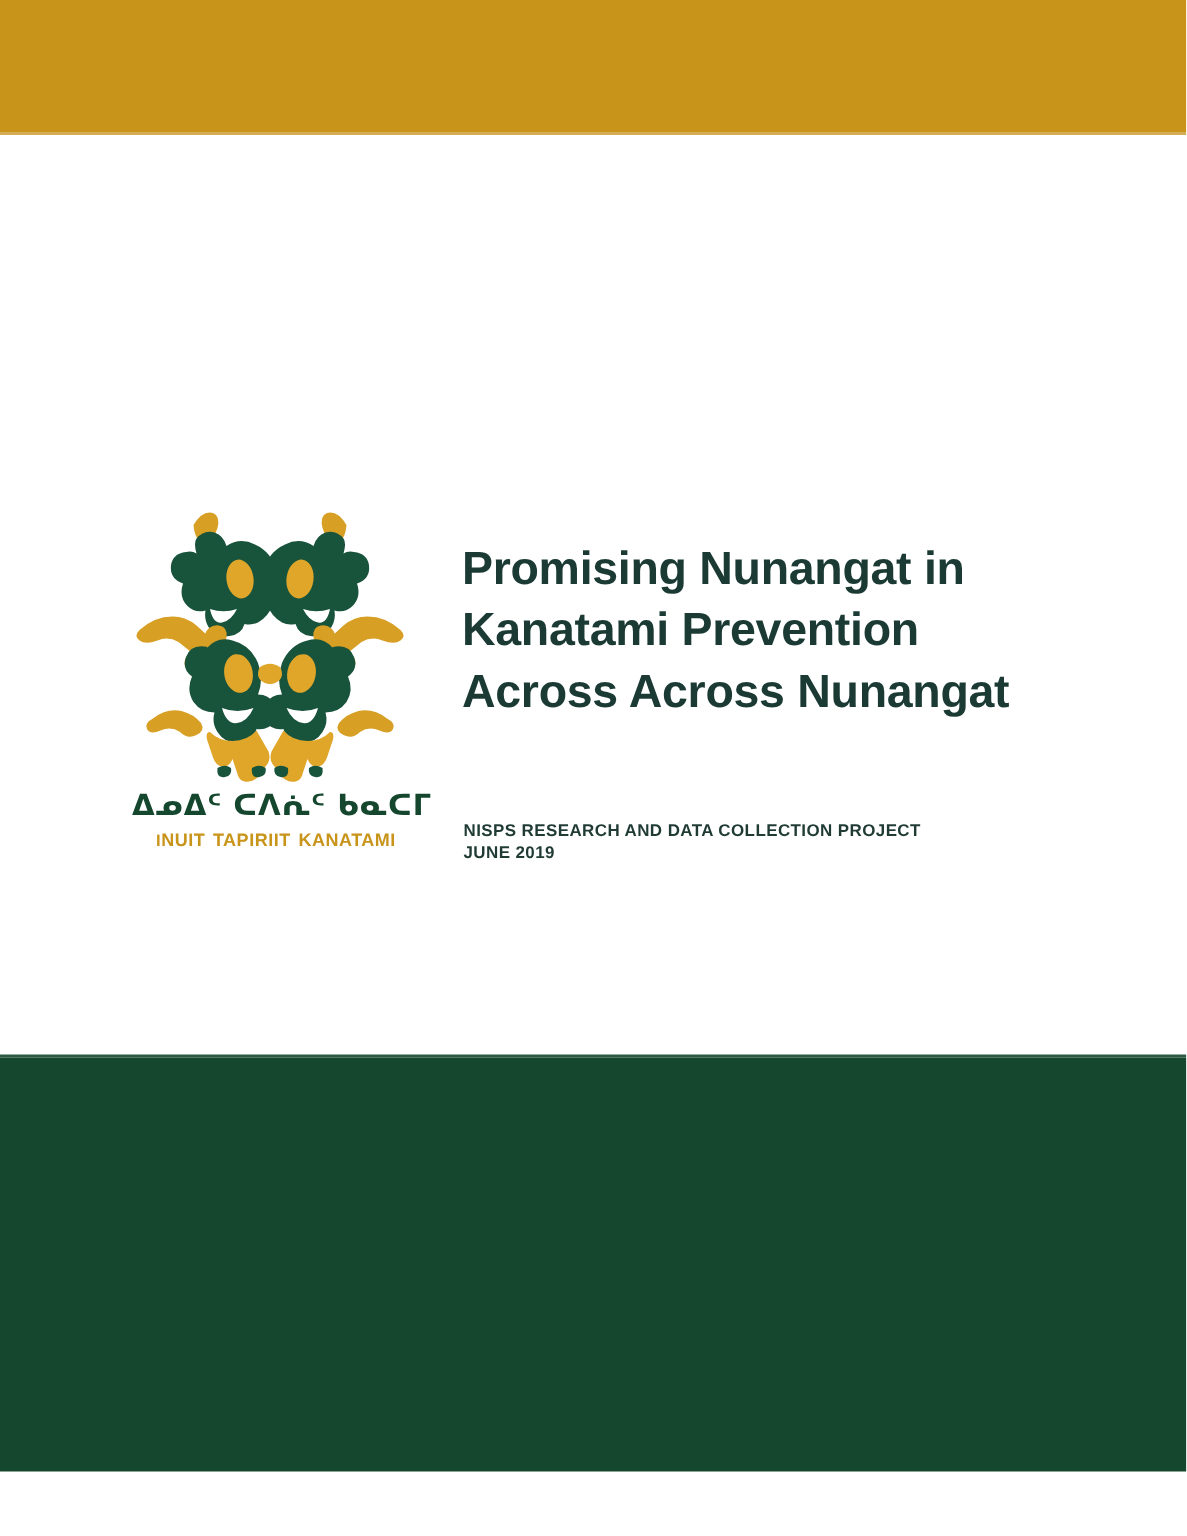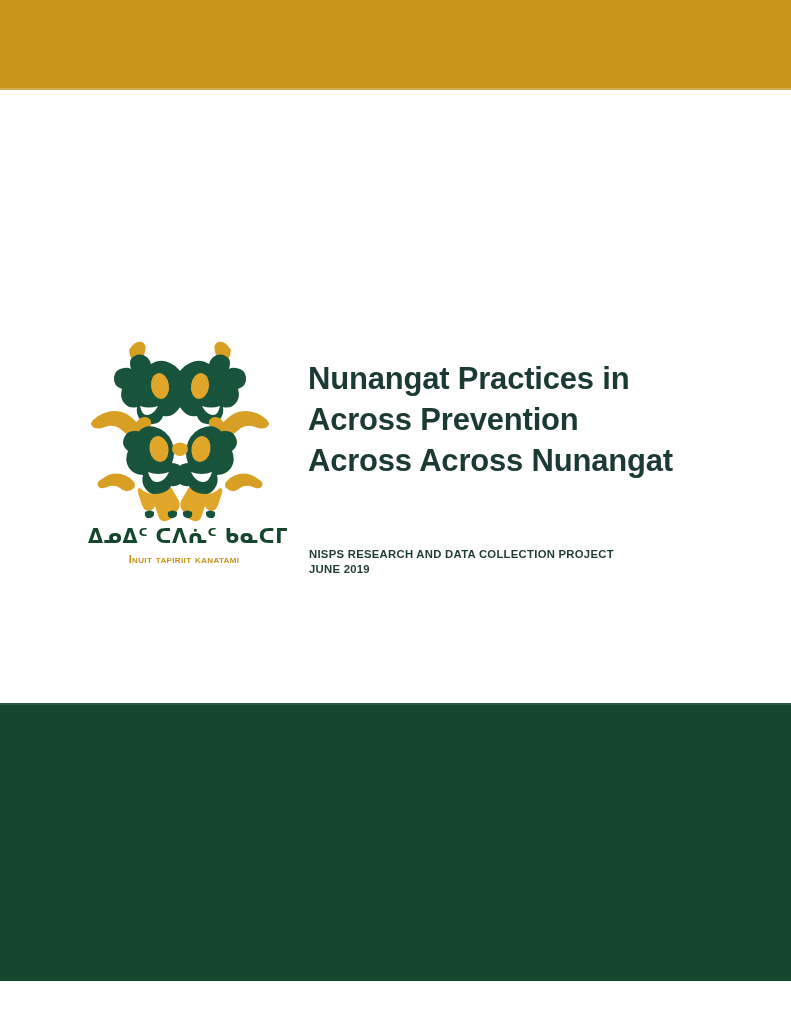--- a/index.html
+++ b/index.html
@@ -78,21 +78,21 @@
     color: #14472e;
     letter-spacing: 0.6px;
     line-height: 1.12;
     text-align: left;
     white-space: nowrap;
   }
   .logo-latin {
     display: block;
     margin-top: 1px;
     font-family: "Liberation Sans", sans-serif;
-    font-size: 12px;
+    font-size: 17px;
     font-weight: bold;
     color: #c8941a;
     letter-spacing: 0.35px;
     text-align: center;
     white-space: nowrap;
     font-variant: small-caps;
     text-transform: lowercase;
   }
   .logo-latin::first-letter { font-size: 15.5px; }
 
@@ -264,22 +264,22 @@
       <path d="M85 109 q7 -5 14 0 q3 7 -3 10 q-4 2 -8 0 q-6 -3 -3 -10 z" fill="#e0a62a"></path>
     </svg>
 
     <div class="logo-wordmark">
       <span class="logo-syllabics">ᐃᓄᐃᑦ ᑕᐱᕇᑦ ᑲᓇᑕᒥ</span>
       <span class="logo-latin">Inuit Tapiriit Kanatami</span>
     </div>
   </div>
 
   <h1 class="doc-title title-block">
-    <span class="tline">Nunangat Practices in</span>
-    <span class="tline">Across Prevention</span>
+    <span class="tline">Promising Nunangat in</span>
+    <span class="tline">Kanatami Prevention</span>
     <span class="tline">Across Across Nunangat</span>
   </h1>
 
   <div class="meta-block">
     <p class="doc-subtitle">NISPS RESEARCH AND DATA COLLECTION PROJECT</p>
     <p class="doc-date">JUNE 2019</p>
   </div>
 
 </div>
 

